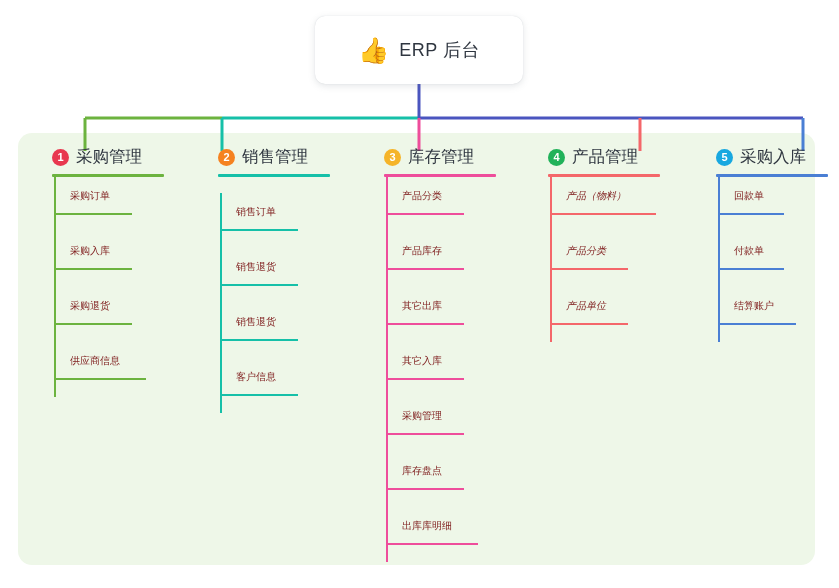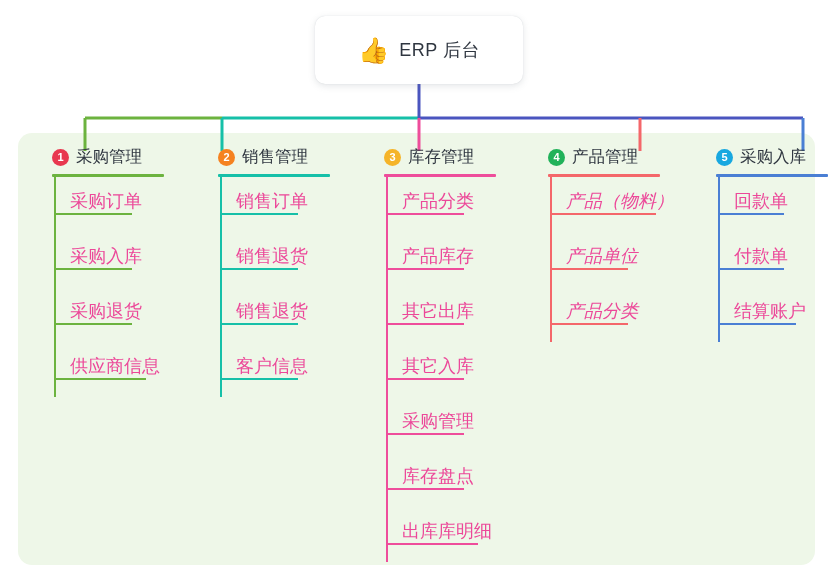--- a/index.html
+++ b/index.html
@@ -105,22 +105,22 @@
   }
 
   .leaf {
     position: relative;
     height: 55px;
   }
   .leaf-label {
     position: absolute;
     left: 36px;
     top: 12px;
-    font-size: 18px;
-    color: #ec4899;
+    font-size: 10px;
+    color: #7f1d1d;
     white-space: nowrap;
   }
   .leaf-rule {
     position: absolute;
     left: 20px;
     bottom: 17px;
     height: 2px;
   }
   .spine {
     position: absolute;
@@ -179,21 +179,21 @@
             <span class="leaf-rule" style="background: rgb(108, 179, 63); width: 92px;"></span>
           </div>
         </div>
       </div>
       <div class="column" style="left: 200px;">
         <div class="col-head">
           <span class="badge" style="background: rgb(245, 130, 32); color: rgb(255, 255, 255);">2</span>
           <span class="col-title">销售管理</span>
         </div>
         <div class="col-rule" style="background: rgb(22, 192, 168); width: 112px; margin-left: 18px;"></div>
-        <div style="position: relative;">
+        <div style="position: relative; margin-top: 16px;">
           <div class="spine" style="background: rgb(22, 192, 168); height: 220px;"></div>
           <div class="leaf">
             <span class="leaf-label">销售订单</span>
             <span class="leaf-rule" style="background: rgb(22, 192, 168); width: 78px;"></span>
           </div>
           <div class="leaf">
             <span class="leaf-label">销售退货</span>
             <span class="leaf-rule" style="background: rgb(22, 192, 168); width: 78px;"></span>
           </div>
           <div class="leaf">
@@ -250,25 +250,25 @@
           <span class="col-title">产品管理</span>
         </div>
         <div class="col-rule" style="background: rgb(244, 103, 106); width: 112px; margin-left: 18px;"></div>
         <div style="position: relative; font-style: italic;">
           <div class="spine" style="background: rgb(244, 103, 106); height: 165px;"></div>
           <div class="leaf">
             <span class="leaf-label">产品（物料）</span>
             <span class="leaf-rule" style="background: rgb(244, 103, 106); width: 106px;"></span>
           </div>
           <div class="leaf">
+            <span class="leaf-label">产品分类</span>
+            <span class="leaf-rule" style="background: rgb(244, 103, 106); width: 78px;"></span>
+          </div>
+          <div class="leaf">
             <span class="leaf-label">产品单位</span>
-            <span class="leaf-rule" style="background: rgb(244, 103, 106); width: 78px;"></span>
-          </div>
-          <div class="leaf">
-            <span class="leaf-label">产品分类</span>
             <span class="leaf-rule" style="background: rgb(244, 103, 106); width: 78px;"></span>
           </div>
         </div>
       </div>
       <div class="column" style="left: 698px;">
         <div class="col-head">
           <span class="badge" style="background: rgb(24, 168, 224); color: rgb(255, 255, 255);">5</span>
           <span class="col-title">采购入库</span>
         </div>
         <div class="col-rule" style="background: rgb(74, 127, 212); width: 112px; margin-left: 18px;"></div>

